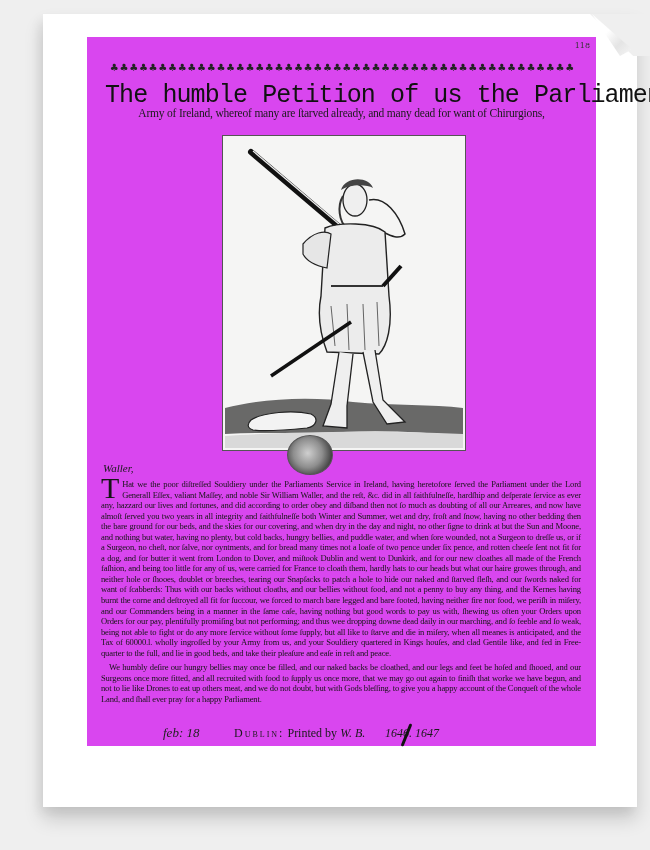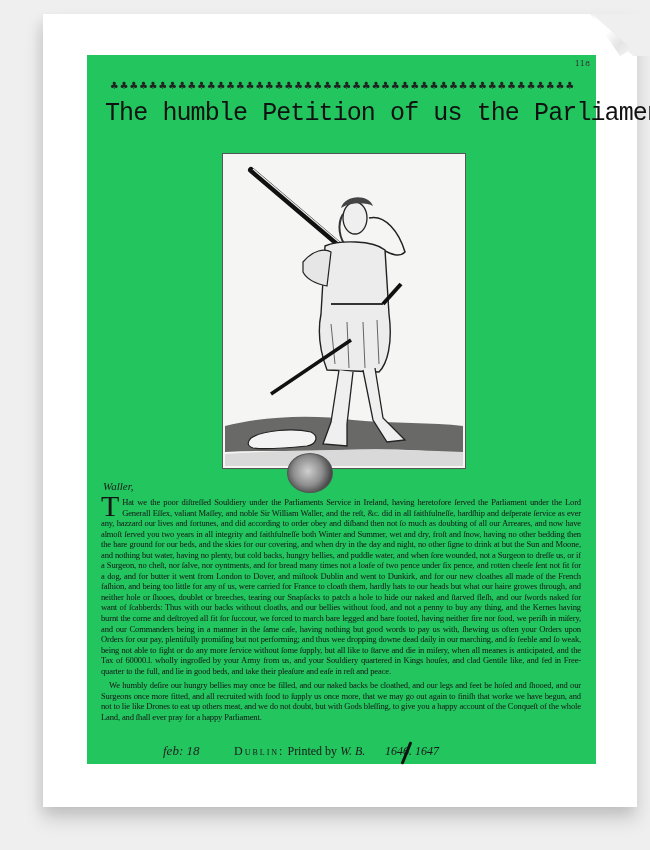--- a/index.html
+++ b/index.html
@@ -19,22 +19,22 @@
       background: #efefef;
       clip-path: polygon(0 0, 100% 0, 100% 100%, 72% 100%);
     }
     .curl-fold {
       position: absolute; left: 592px; top: 14px; width: 40px; height: 42px;
       background: linear-gradient(135deg, #ffffff 40%, #e4e4e4 70%, #f6f6f6 100%);
       clip-path: polygon(0 0, 70% 100%, 100% 84%);
       filter: drop-shadow(0 1px 2px rgba(0,0,0,0.15));
     }
     .print {
-      position: absolute; left: 87px; top: 55px; width: 509px; height: 709px;
-      background: #22c55e;
+      position: absolute; left: 87px; top: 37px; width: 509px; height: 709px;
+      background: #d946ef;
       color: #1a1a1a;
     }
     .folio {
       position: absolute; right: 6px; top: 4px; font-size: 8px; color: #333;
     }
     .ornament {
       position: absolute; left: 22px; top: 24px; width: 465px; height: 12px;
       display: flex; justify-content: space-between; align-items: center;
       font-size: 10px; letter-spacing: -1px; color: #222; overflow: hidden;
       white-space: nowrap;
@@ -155,20 +155,21 @@
       <span>♣</span>
       <span>♣</span>
       <span>♣</span>
       <span>♣</span>
       <span>♣</span>
       <span>♣</span>
       <span>♣</span>
     </div>
 
   <div class="title">The humble Petition of us the Parliaments poore Souldiers in the</div>
+  <div class="subtitle">Army of Ireland, whereof many are ſtarved already, and many dead for want of Chirurgions,</div>
 
   <div class="plate">
     <svg viewBox="0 0 242 314">
 
       <path d="M2 272 C40 262 90 260 130 266 C170 270 210 268 240 272 L240 300 C200 296 160 294 120 296 C80 298 40 296 2 298 Z" fill="#3a3a3a" opacity="0.75"></path>
       <path d="M2 300 C60 296 150 294 240 298 L240 312 L2 312 Z" fill="#d9d9d9"></path>
 
       <path d="M28 284 C40 276 70 274 88 278 C96 282 94 290 84 292 C64 294 44 296 30 294 C24 292 24 288 28 284 Z" fill="#f3f3f3" stroke="#222" stroke-width="1.2"></path>
 
       <line x1="28" y1="16" x2="148" y2="118" stroke="#111" stroke-width="6" stroke-linecap="round"></line>

